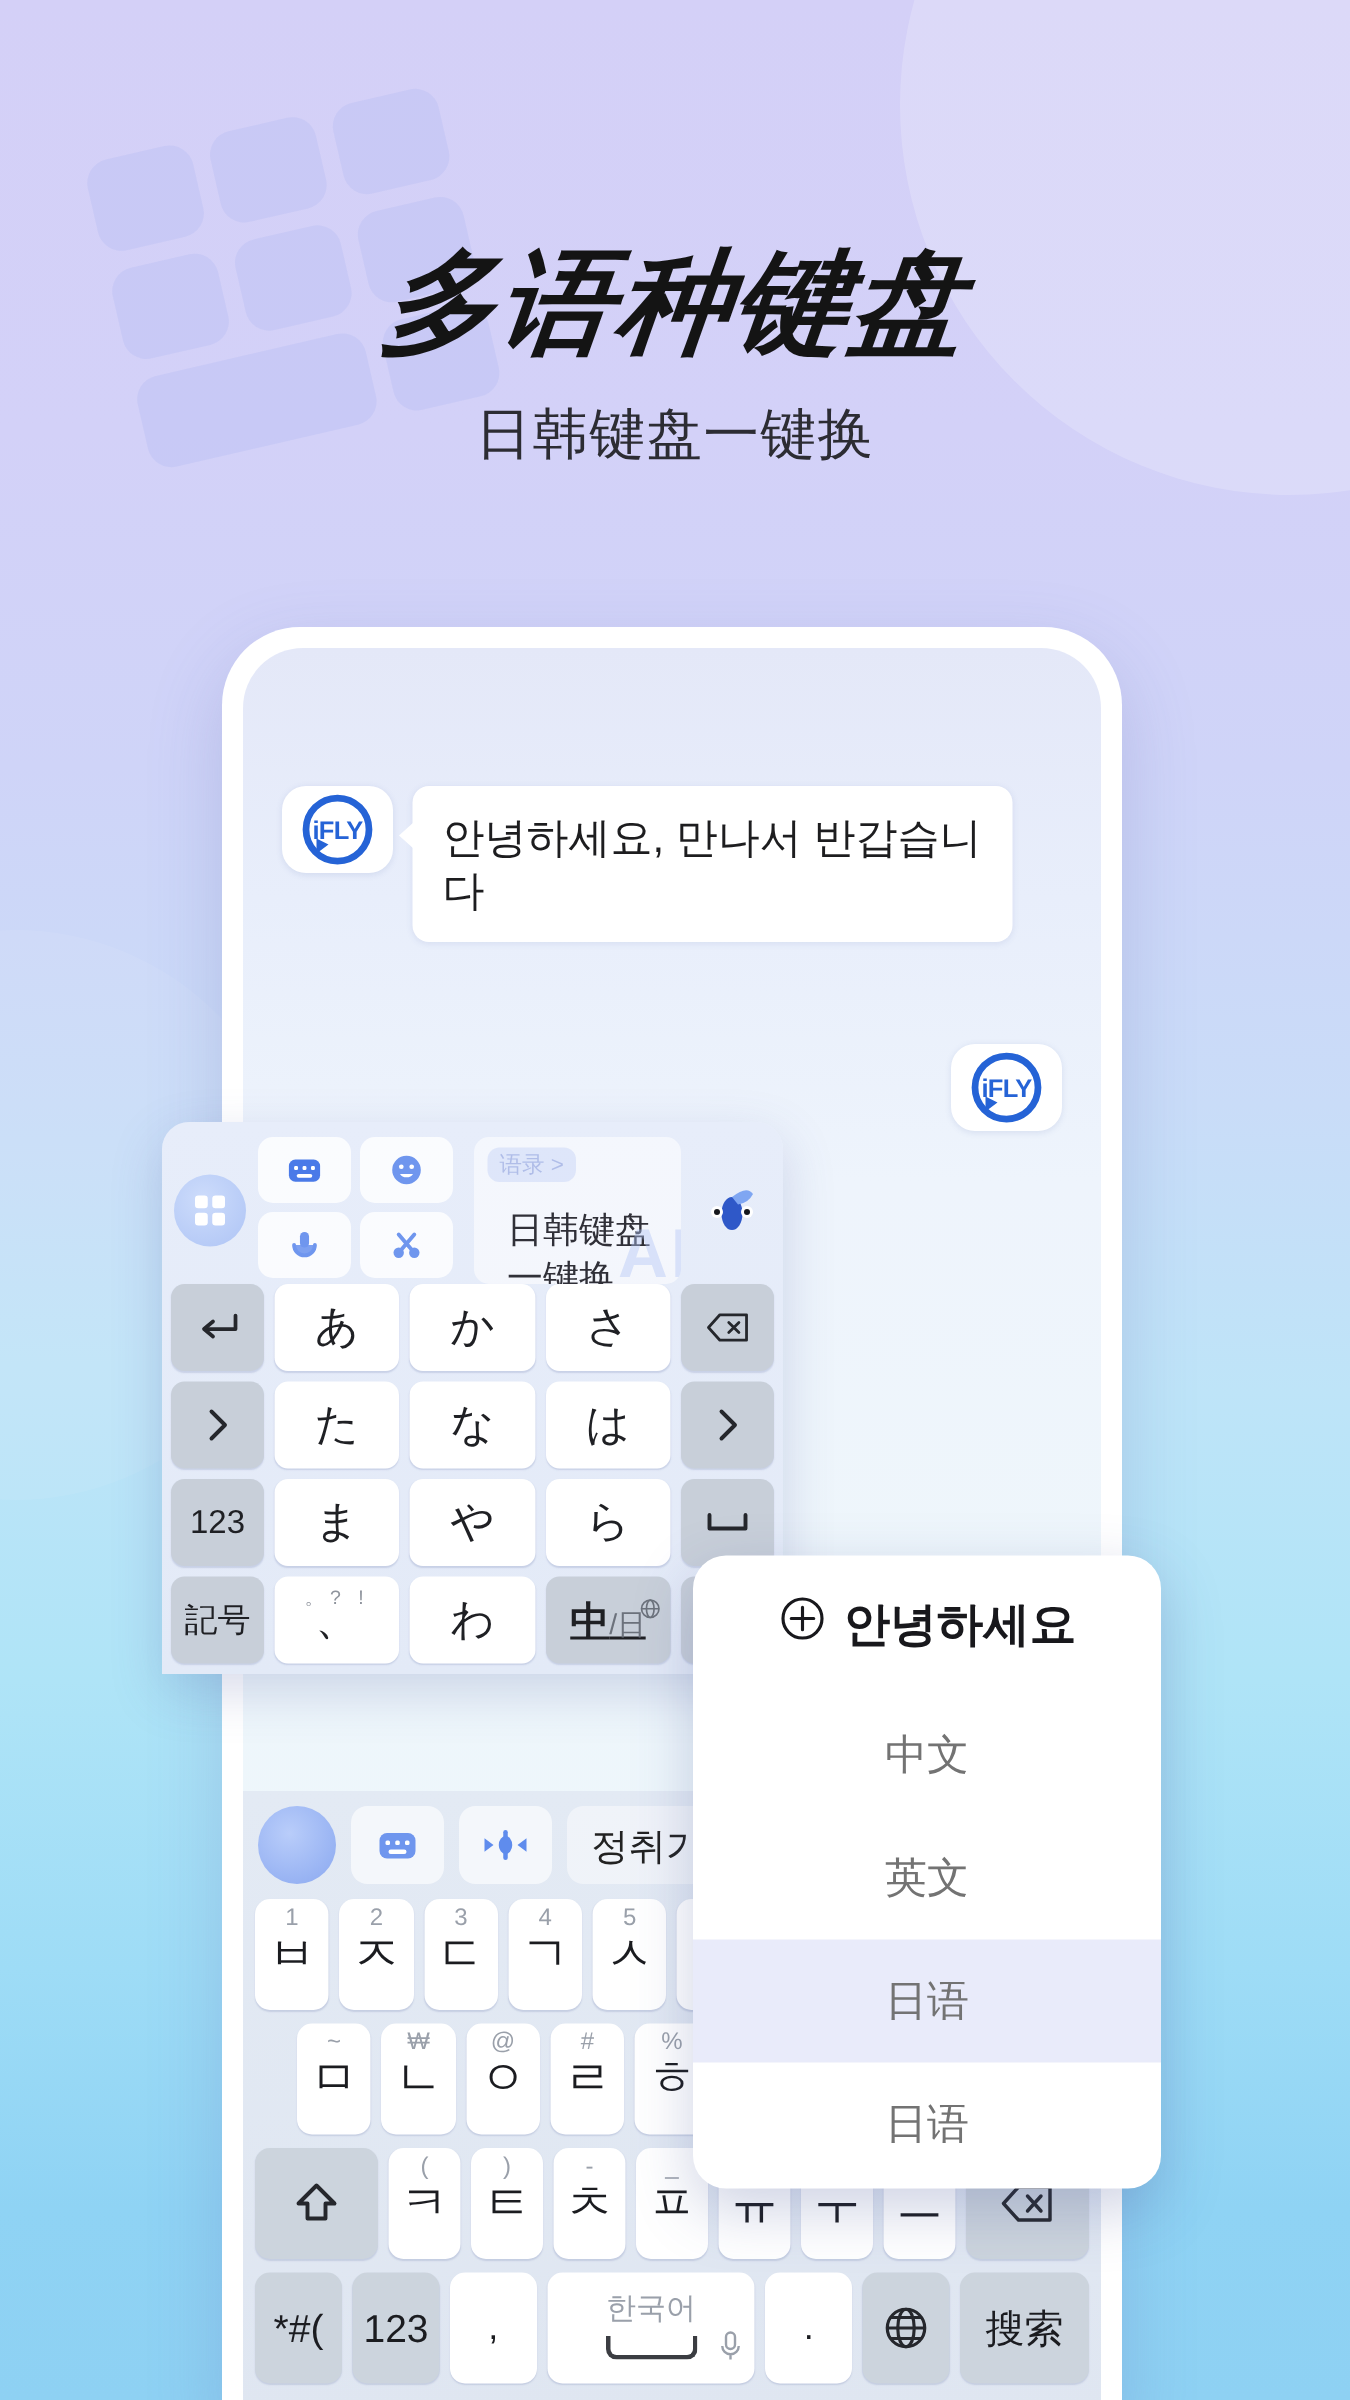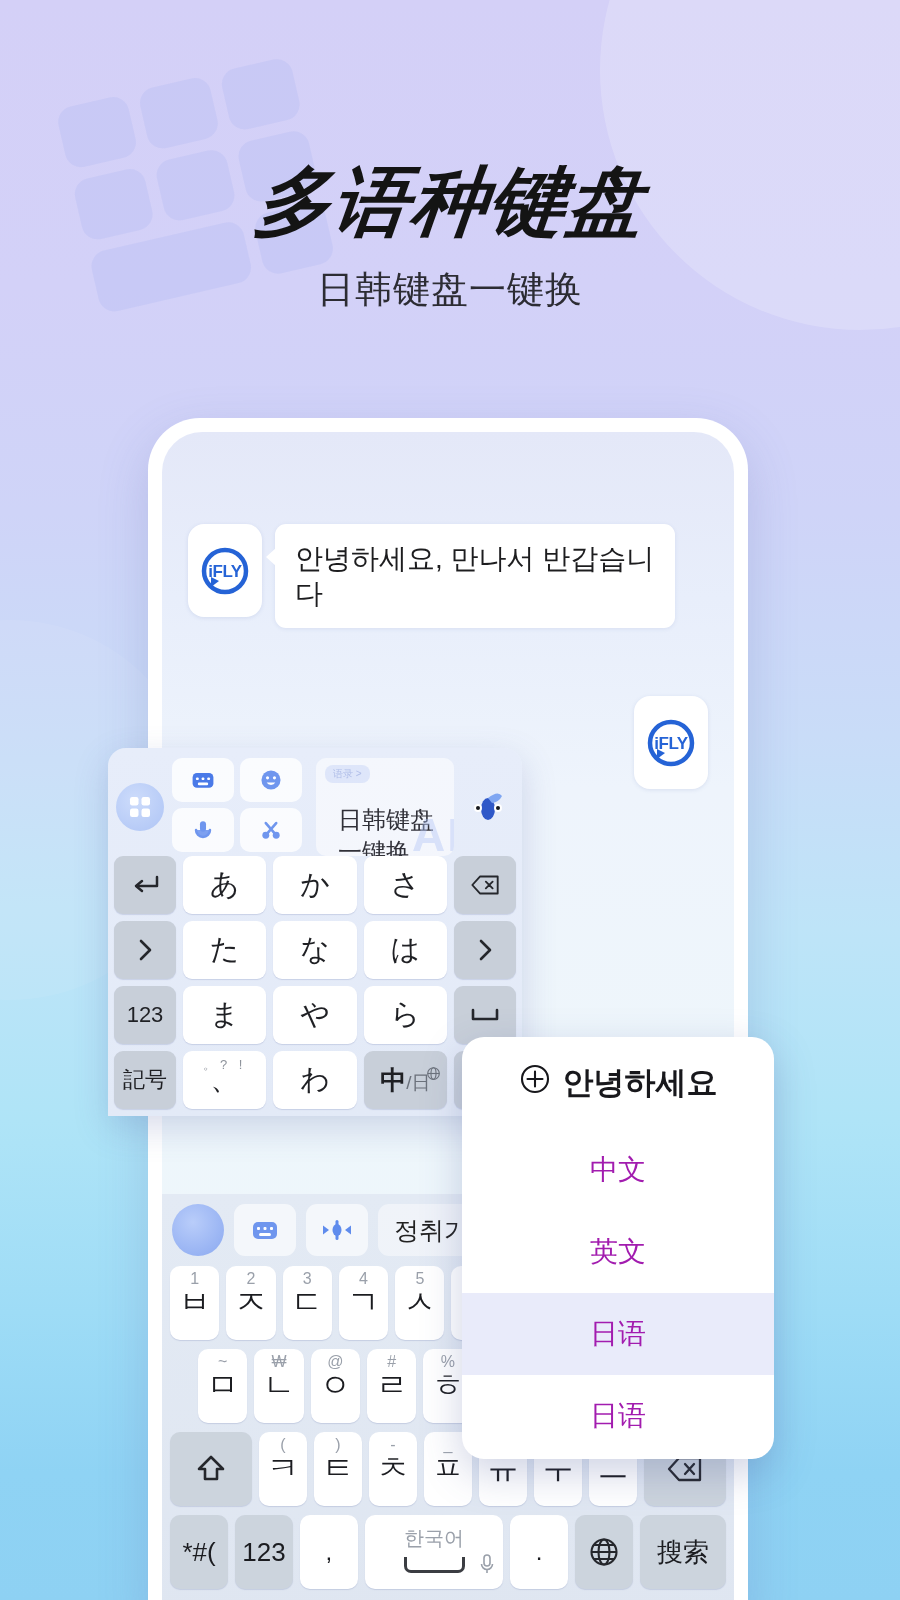--- a/index.html
+++ b/index.html
@@ -65,21 +65,21 @@
     border-radius: 40px 40px 0 0;
     background: linear-gradient(180deg, #e4e8f8 0%, #e8eefb 14%, #eef4fc 30%, #eef6fb 55%, #edf7fb 100%);
     overflow: hidden;
   }
 
   
   .chat { position: absolute; left: 0; right: 0; top: 92px; padding: 0 26px; }
   .msg-row { display: flex; align-items: flex-start; gap: 13px; }
   .msg-row.out { justify-content: flex-end; margin-top: 68px; }
   .avatar {
-    width: 74px; height: 93px; background: #fff; border-radius: 16px;
+    width: 74px; height: 58px; background: #fff; border-radius: 16px;
     flex: 0 0 74px; display: flex; align-items: center; justify-content: center;
     box-shadow: 0 1px 4px rgba(70,90,160,0.13);
   }
   .bubble {
     position: relative; background: #ffffff; border-radius: 11px;
     padding: 17px 20px; font-size: 28px; color: #1d1d1f; line-height: 1.25;
     box-shadow: 0 1px 4px rgba(70,90,160,0.10);
     max-width: 400px;
   }
   .bubble::before {
@@ -114,21 +114,21 @@
   .tb-tiles { display: grid; grid-template-columns: 62px 62px; grid-template-rows: 44px 44px; gap: 6px; }
   .tb-tile {
     background: rgba(255,255,255,0.80); border-radius: 10px;
     display: flex; align-items: center; justify-content: center;
   }
   .jp-input {
     flex: 1; margin-left: 6px; background: rgba(255,255,255,0.55);
     border-radius: 10px; position: relative; overflow: hidden;
   }
   .jp-badge {
-    position: absolute; left: 9px; top: 7px; font-size: 10px;
+    position: absolute; left: 9px; top: 7px; font-size: 15px;
     color: rgba(120,140,210,0.45); background: rgba(190,205,245,0.40);
     border-radius: 8px; padding: 2px 8px;
   }
   .jp-input-text {
     position: absolute; left: 22px; top: 46px; font-size: 24px; color: #303038;
   }
   .jp-ai {
     position: absolute; left: 96px; bottom: -6px; font-size: 46px; font-weight: 800;
     color: rgba(176,196,245,0.42); letter-spacing: 2px;
   }
@@ -144,21 +144,21 @@
     position: relative;
   }
   .jk.fn { background: #c8cfd9; flex: 0 0 62px; }
   .jk.fn-r { background: #c8cfd9; flex: 0 0 62px; }
   .jk.fn.sm { font-size: 22px; }
   .jk .multi {
     position: absolute; top: 5px; left: 0; right: 0; text-align: center;
     font-size: 13px; color: #8e939c; letter-spacing: 4px;
   }
   .jk .globe-mini { position: absolute; top: 4px; right: 6px; }
-  .jk .cn-jp { font-size: 26px; font-weight: 700; color: #1f2024; }
+  .jk .cn-jp { font-size: 26px; font-weight: 700; color: #1f2024; text-decoration: underline; }
   .jk .cn-jp small { font-weight: 400; font-size: 19px; color: #6c727c; }
 
   
   .kr-kb {
     position: absolute; left: 0; right: 0; bottom: 0;
     background: linear-gradient(180deg, #e3eaf4 0%, #dfe6f1 100%);
     padding: 0 8px 10px 8px;
   }
   .kr-toolbar { height: 72px; display: flex; align-items: center; gap: 10px; padding-left: 2px; justify-content: flex-end; }
   .kr-dot {
@@ -203,21 +203,21 @@
     background: #ffffff; border-radius: 22px;
     box-shadow: 0 14px 40px rgba(70,85,150,0.26);
     overflow: hidden; z-index: 40;
   }
   .popup-head {
     height: 92px; display: flex; align-items: center; justify-content: center; gap: 12px;
     font-size: 31px; font-weight: 700; color: #18181c;
   }
   .popup-item {
     height: 82px; display: flex; align-items: center; justify-content: center;
-    font-size: 28px; color: #a21caf;
+    font-size: 28px; color: #737373;
   }
   .popup-item.active { background: #e9ebfa; }
 
   .ifly-text { font-size: 17px; font-weight: 800; fill: #2563d6; letter-spacing: -0.5px; }
 </style>
 </head>
 <body>
 
 <div class="bg-decor">
   <div class="blob-circle" style="left:600px;top:-190px;width:520px;height:520px;"></div>

